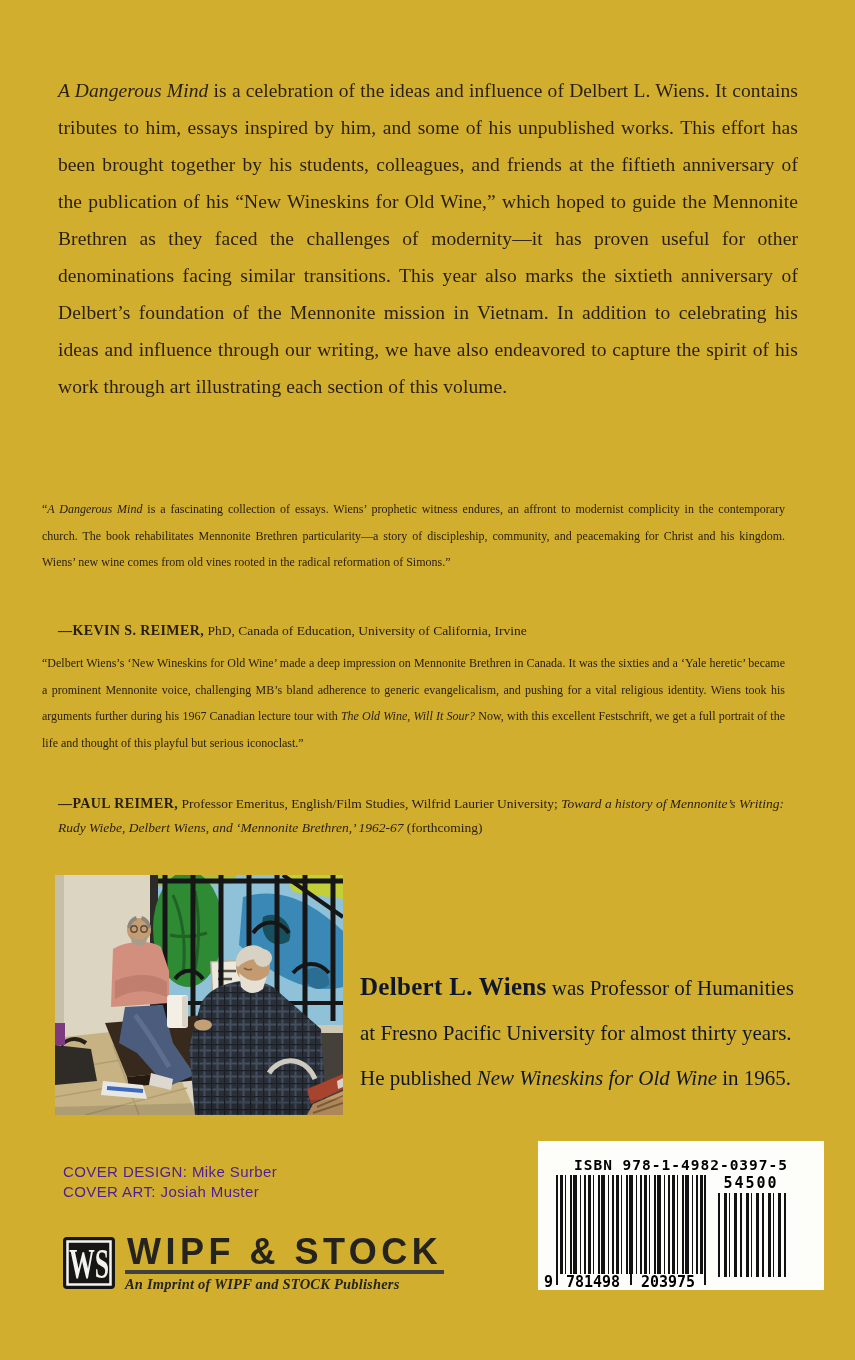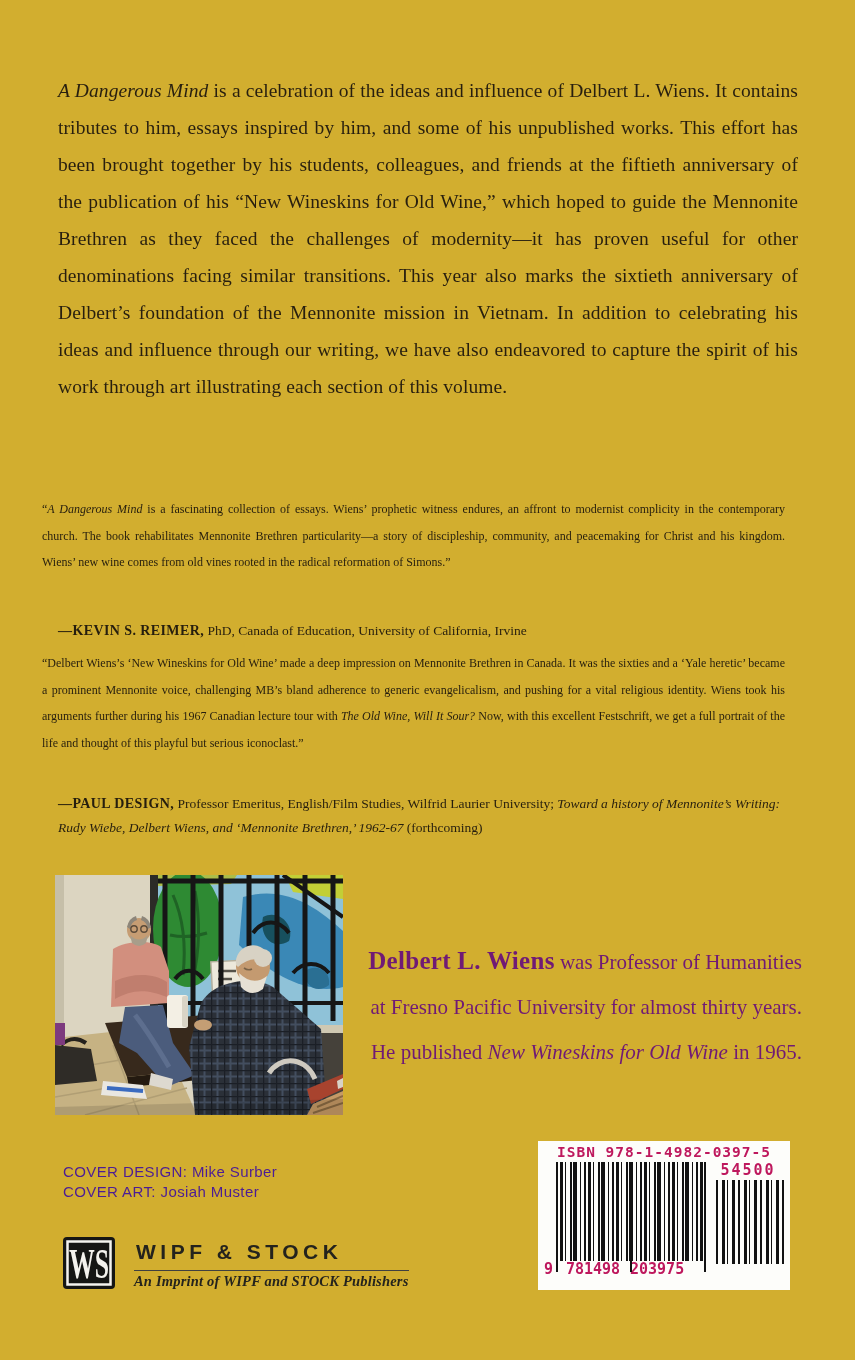--- a/index.html
+++ b/index.html
@@ -39,64 +39,64 @@
   .attrib-2{top:778px;}
   .attrib-name{font-weight:bold;font-size:14px;letter-spacing:0.4px;}
 
   
   .photo{
     position:absolute;left:55px;top:875px;width:288px;height:240px;
   }
 
   
   .bio{
-    position:absolute;left:360px;top:938px;width:442px;
-    font-size:21px;line-height:45px;color:#701a75;
-    text-align:right;
+    position:absolute;left:360px;top:964px;width:442px;
+    font-size:21px;line-height:45px;color:#0f172a;
+    text-align:left;
   }
   .bio .bd{font-size:25px;letter-spacing:0.3px;}
 
   
   .credits{
     position:absolute;left:63px;top:1162px;
     font-family:"Liberation Sans", sans-serif;
     font-size:15px;line-height:20px;color:#4c1d95;letter-spacing:0.4px;
   }
   .site{
     position:absolute;left:61px;top:1206px;
     font-family:"Liberation Sans", sans-serif;
     font-size:22px;color:#3c3721;letter-spacing:1.2px;
   }
 
   
   .publisher{
     position:absolute;left:62px;top:1236px;
-    display:flex;align-items:flex-start;gap:18px;
+    display:flex;align-items:flex-start;gap:9px;
   }
   .pub-text{display:flex;flex-direction:column;}
   .pub-name{
     font-family:"Liberation Sans", sans-serif;
-    font-weight:bold;font-size:21px;letter-spacing:4.5px;
+    font-weight:bold;font-size:36px;letter-spacing:4.5px;
     color:#24231d;
-    border-bottom:1px solid #404040;
+    border-bottom:4px solid #404040;
     padding:1px 2px 3px 2px;line-height:30px;
     white-space:nowrap;
   }
   .pub-imprint{
     font-family:"Liberation Serif", serif;
     font-weight:bold;font-style:italic;
     font-size:14.5px;color:#24231d;margin-top:2px;letter-spacing:0.2px;
     white-space:nowrap;
   }
 
   
   .bc-box{
-    position:absolute;left:538px;top:1141px;width:252px;height:149px;
-    background:#fdfdfa;box-sizing:border-box;padding:3px 6px;
-    font-family:"DejaVu Sans Mono", monospace;color:#be185d;
+    position:absolute;left:538px;top:1141px;width:286px;height:149px;
+    background:#fdfdfa;box-sizing:border-box;padding:16px 6px;
+    font-family:"DejaVu Sans Mono", monospace;color:#000000;
   }
   .bc-isbn{
     font-size:14.5px;font-weight:bold;letter-spacing:1px;
     text-align:center;line-height:17px;white-space:nowrap;
   }
   .bc-row{display:flex;align-items:flex-start;margin-top:1px;}
   .bc-main{position:relative;width:164px;}
   .bc-bars{
     margin-left:12px;height:99px;width:150px;
     background:repeating-linear-gradient(90deg,
@@ -107,21 +107,21 @@
       #121212 17px 21px, transparent 21px 24px,
       #121212 24px 25px, transparent 25px 28px);
   }
   .bc-guard{position:absolute;top:0;width:2px;height:110px;background:#121212;}
   .g1{left:12px;} .g2{left:86px;} .g3{left:160px;}
   .bc-num{
     display:flex;margin-top:0px;font-size:15px;font-weight:bold;line-height:16px;
   }
   .bc-num .n0{width:12px;}
   .bc-num .n1{width:74px;text-align:center;}
-  .bc-num .n2{width:76px;}
+  .bc-num .n2{width:76px;text-align:center;}
   .bc-right{margin-left:6px;width:76px;display:flex;flex-direction:column;}
   .bc-price{
     font-size:15px;font-weight:bold;letter-spacing:2px;text-align:center;
     line-height:17px;padding-right:2px;
   }
   .bc-addon{
     height:84px;width:70px;margin-top:1px;margin-left:4px;
     background:repeating-linear-gradient(90deg,
       #121212 0 2px, transparent 2px 6px,
       #121212 6px 9px, transparent 9px 11px,
@@ -136,21 +136,21 @@
 
   <div class="synopsis"><span class="it">A Dangerous Mind</span><span> is a celebration of the ideas and influence of Delbert L. Wiens. It contains tributes to him, essays inspired by him, and some of his unpublished works. This effort has been brought together by his students, colleagues, and friends at the fiftieth anniversary of the publication of his “New Wineskins for Old Wine,” which hoped to guide the Mennonite Brethren as they faced the challenges of modernity—it has proven useful for other denominations facing similar transitions. This year also marks the sixtieth anniversary of Delbert’s foundation of the Mennonite mission in Vietnam. In addition to celebrating his ideas and influence through our writing, we have also endeavored to capture the spirit of his work through art illustrating each section of this volume.</span></div>
 
   <div class="quote quote-1"><span>“</span><span class="it">A Dangerous Mind</span><span> is a fascinating collection of essays. Wiens’ prophetic witness endures, an affront to modernist complicity in the contemporary church. The book rehabilitates Mennonite Brethren particularity—a story of discipleship, community, and peacemaking for Christ and his kingdom. Wiens’ new wine comes from old vines rooted in the radical reformation of Simons.”</span></div>
   <p class="attrib attrib-1">
     <span class="attrib-name">—KEVIN S. REIMER,</span><span class="attrib-detail"><span> PhD, Canada of Education, University of California, Irvine</span></span>
   </p>
 
   <div class="quote quote-2"><span>“Delbert Wiens’s ‘New Wineskins for Old Wine’ made a deep impression on Mennonite Brethren in Canada. It was the sixties and a ‘Yale heretic’ became a prominent Mennonite voice, challenging MB’s bland adherence to generic evangelicalism, and pushing for a vital religious identity. Wiens took his arguments further during his 1967 Canadian lecture tour with </span><span class="it">The Old Wine, Will It Sour?</span><span> Now, with this excellent Festschrift, we get a full portrait of the life and thought of this playful but serious iconoclast.”</span></div>
   <p class="attrib attrib-2">
-    <span class="attrib-name">—PAUL DESIGN,</span><span class="attrib-detail"><span> Professor Emeritus, English/Film Studies, Wilfrid Laurier University; </span><span class="it">Toward a history of Mennonite’s Writing: Rudy Wiebe, Delbert Wiens, and ‘Mennonite Brethren,’ 1962-67</span><span> (forthcoming)</span></span>
+    <span class="attrib-name">—PAUL REIMER,</span><span class="attrib-detail"><span> Professor Emeritus, English/Film Studies, Wilfrid Laurier University; </span><span class="it">Toward a history of Mennonite’s Writing: Rudy Wiebe, Delbert Wiens, and ‘Mennonite Brethren,’ 1962-67</span><span> (forthcoming)</span></span>
   </p>
 
   <svg class="photo" viewBox="0 0 288 240" preserveAspectRatio="none" role="img">
     <defs>
       <pattern id="plaid" width="13" height="13" patternUnits="userSpaceOnUse">
         <rect width="13" height="13" fill="#2b3038"></rect>
         <path d="M0 6.5 H13 M6.5 0 V13" stroke="#4a586c" stroke-width="2" opacity="0.75"></path>
         <path d="M0 0.5 H13 M0.5 0 V13" stroke="#1b1f26" stroke-width="1.6"></path>
       </pattern>
     </defs>

